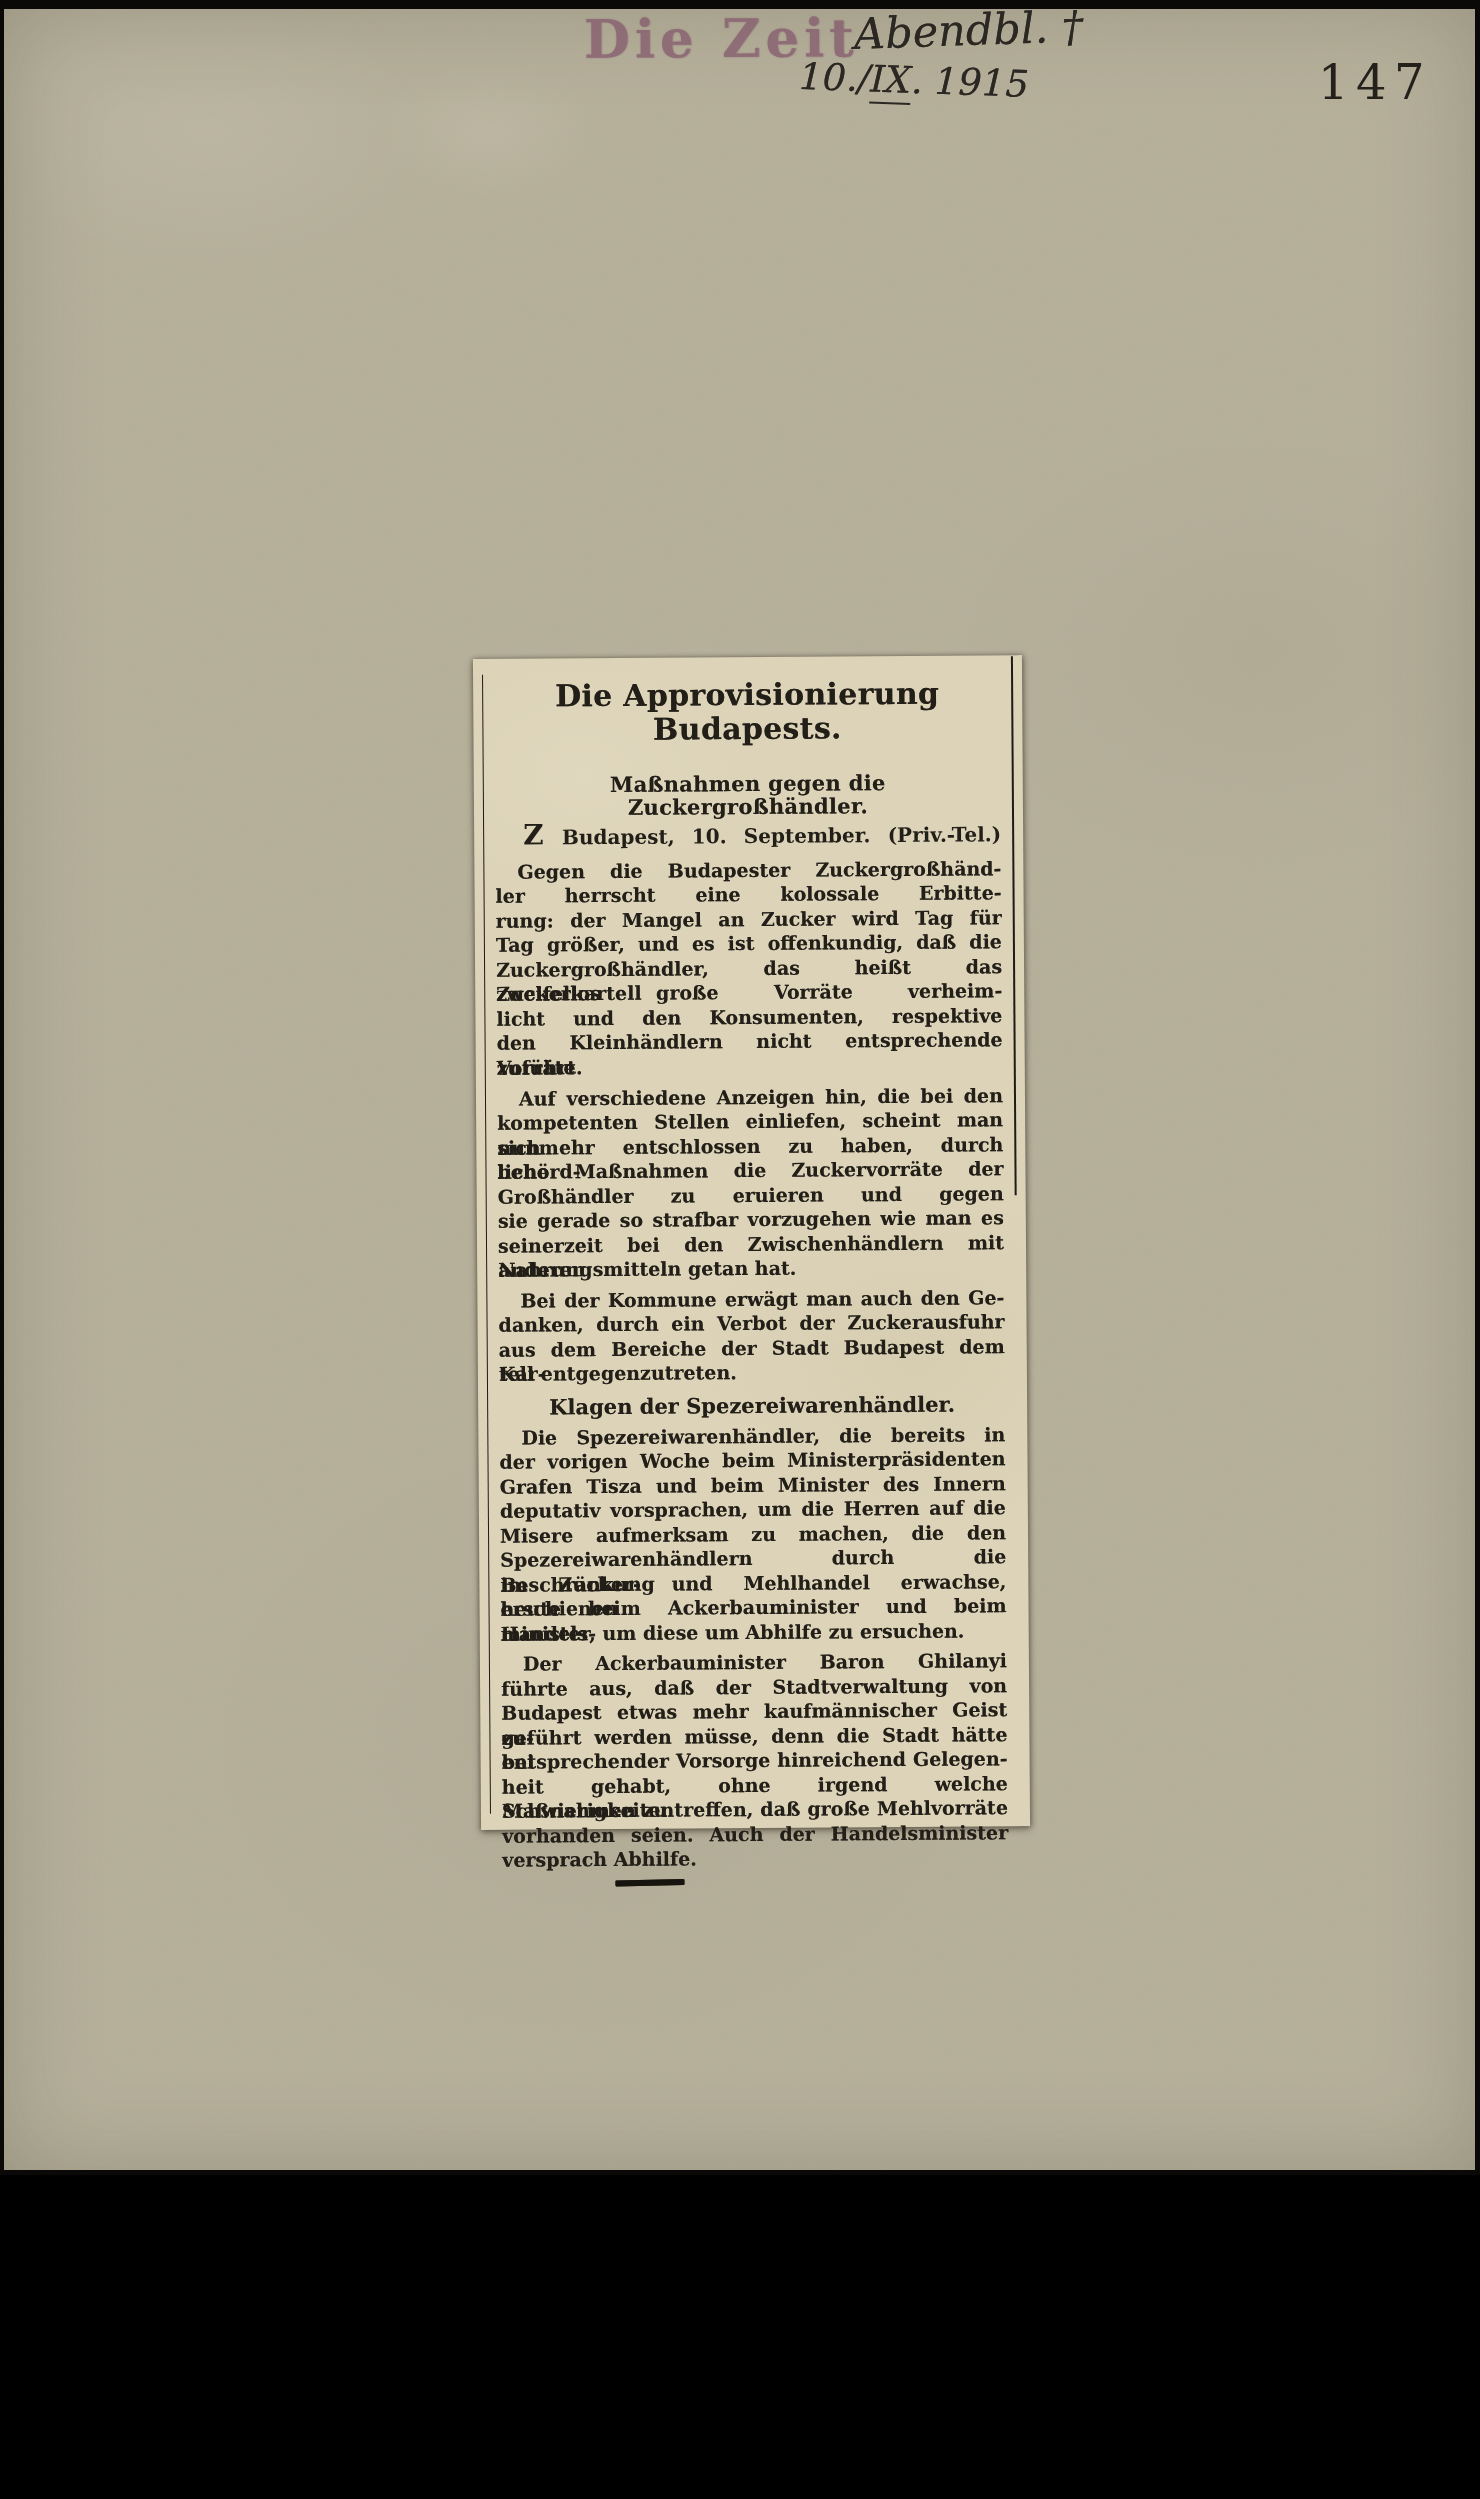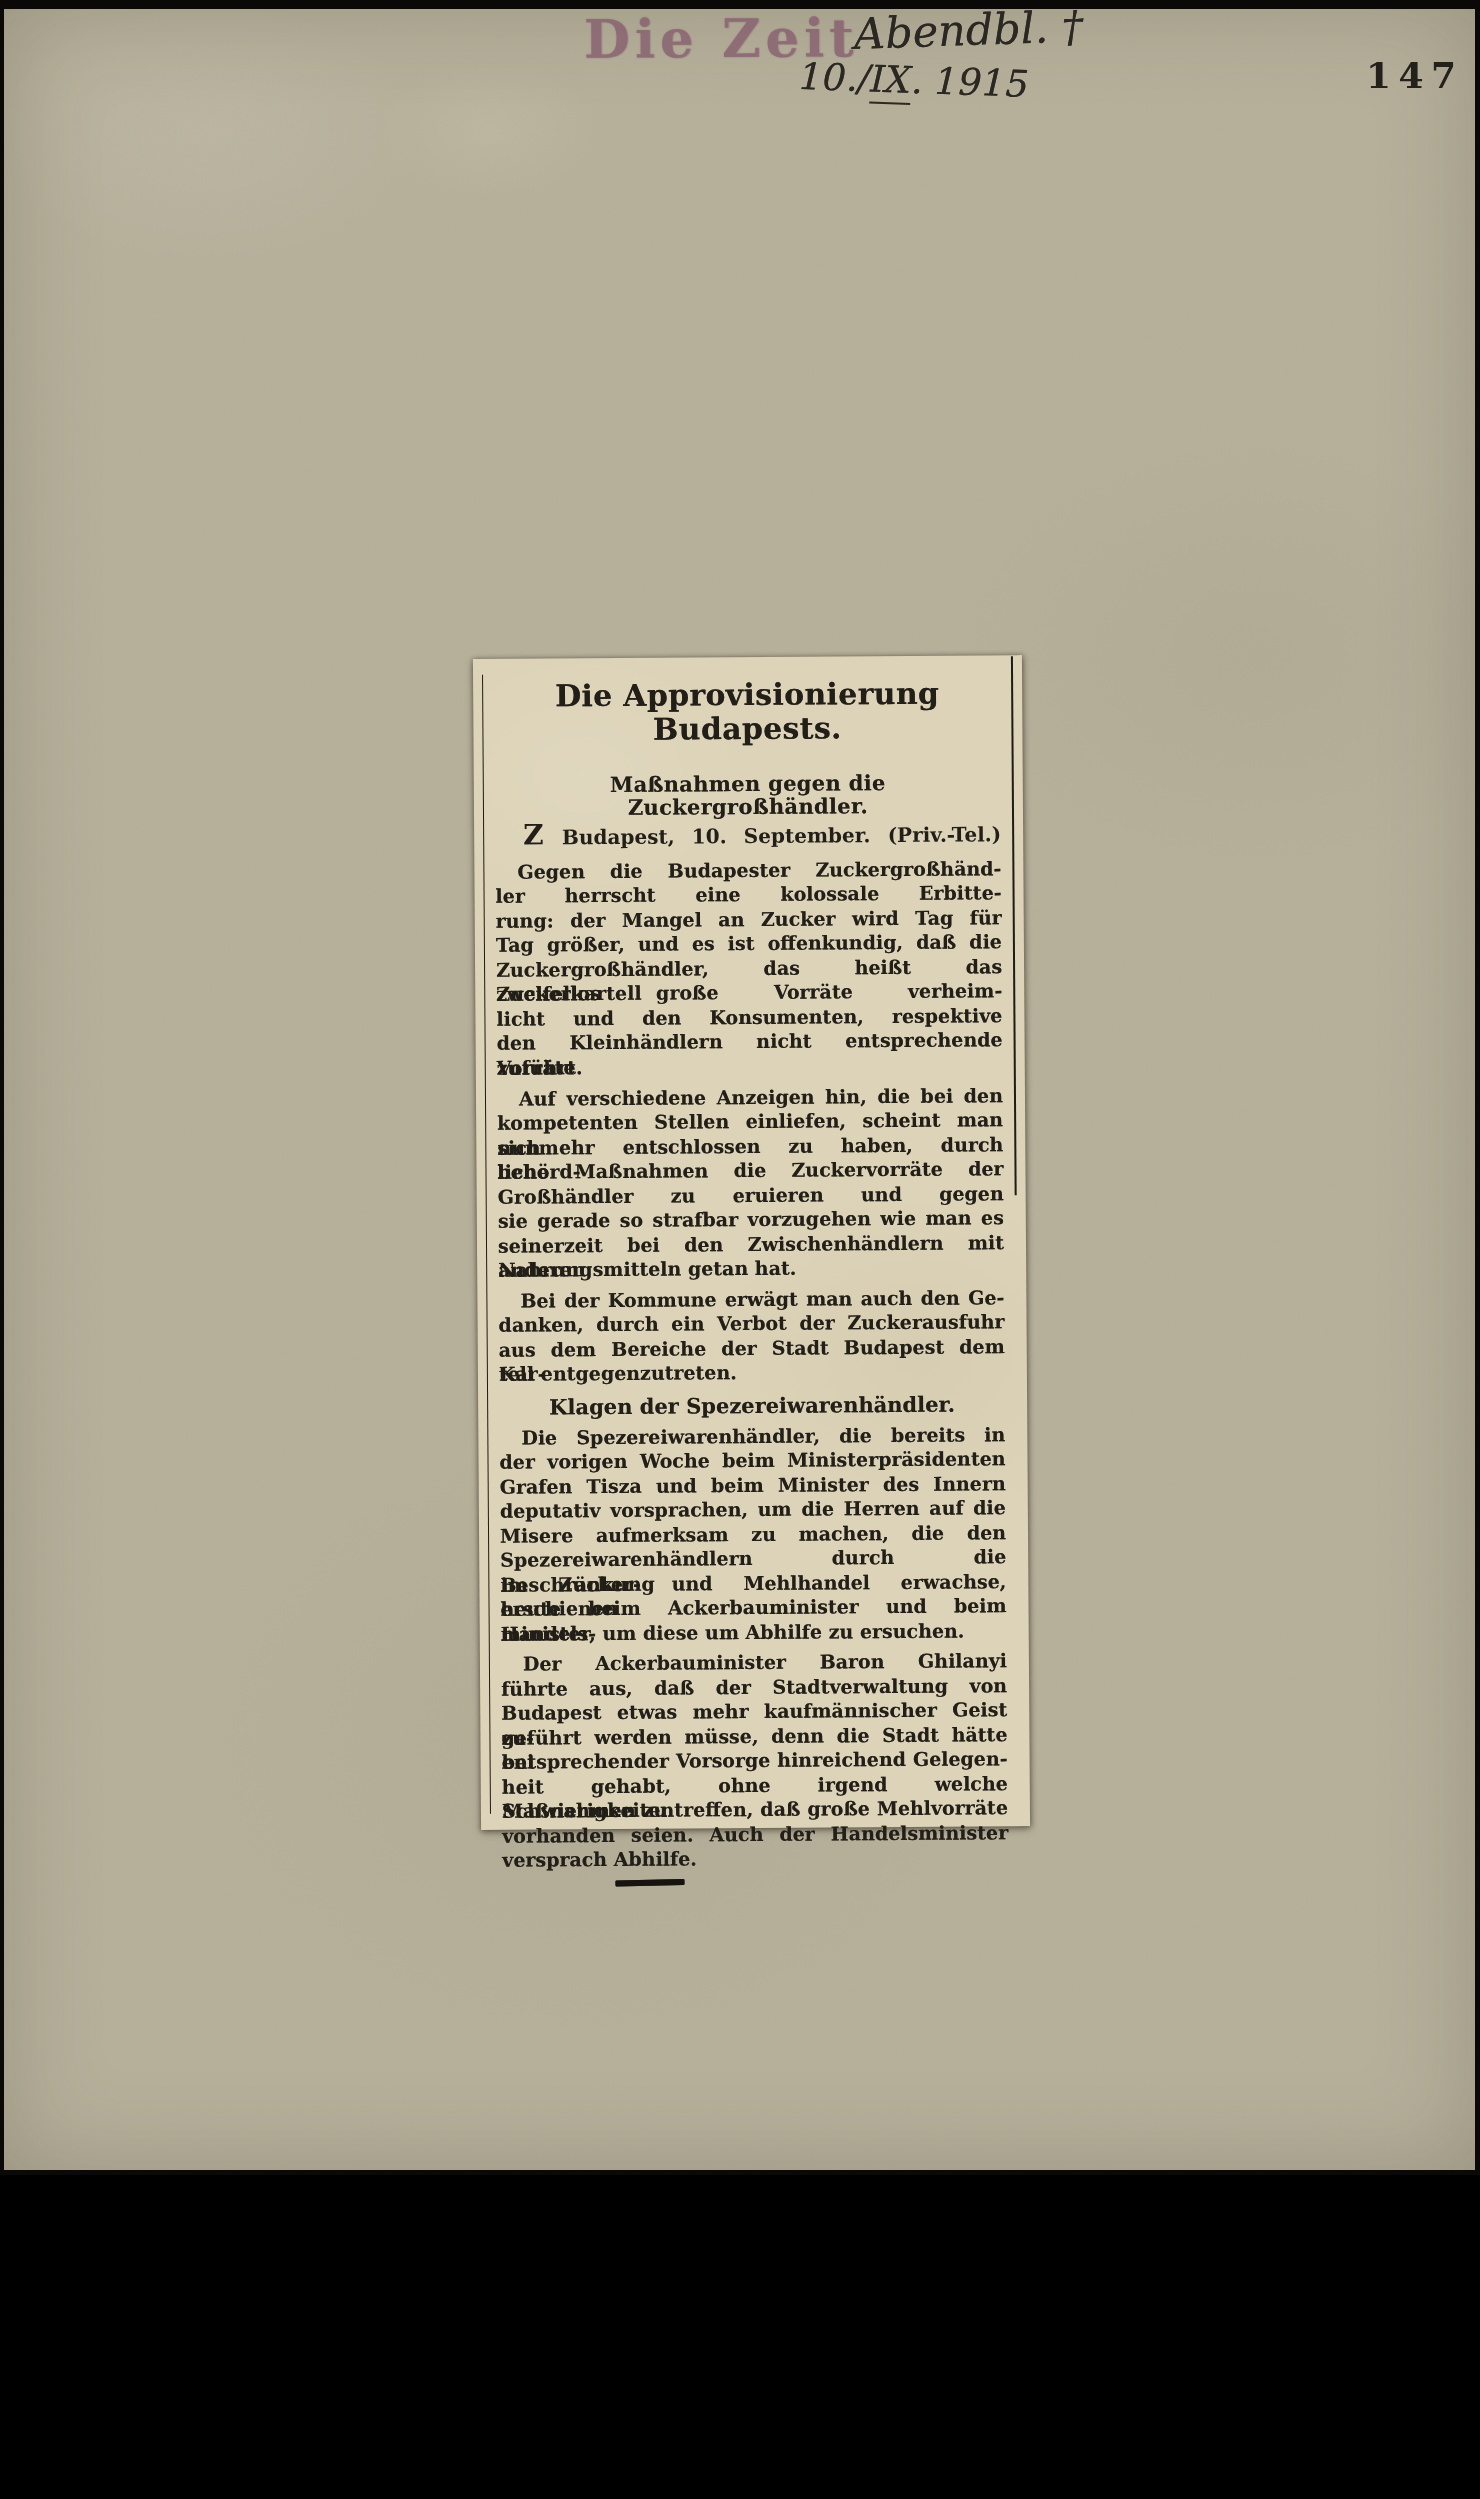--- a/index.html
+++ b/index.html
@@ -42,21 +42,21 @@
   }
   .hand{
     position:absolute;color:var(--handwriting_ink);font-style:italic;white-space:nowrap;
     text-shadow:0 0 0.6px rgba(30,28,24,.7);
   }
   .hand.note{left:854px;top:4.9px;font-size:43px;transform:rotate(-2deg);}
   .hand.date{left:799px;top:59px;font-size:37px;transform:rotate(2deg);}
   .hand .month{border-bottom:2.5px solid var(--handwriting_ink);padding-bottom:0.6px;}
   .page-number{
     position:absolute;left:1318px;top:54px;
-    font-size:36px;font-weight:bold;letter-spacing:7.4px;color:var(--page_number_ink);margin-left:48px;
+    font-size:48px;font-weight:normal;letter-spacing:7.4px;color:var(--page_number_ink);
   }
 
   
   .clipping{
     position:absolute;left:477px;top:657px;width:549px;height:1171px;
     background:var(--clipping_bg);
     background-image:
       radial-gradient(245px 184px at 20% 10%, rgba(255,252,238,.10), rgba(0,0,0,0) 70%),
       radial-gradient(307px 245px at 80% 60%, rgba(150,138,105,.08), rgba(0,0,0,0) 70%);
     transform:rotate(-.4deg);

